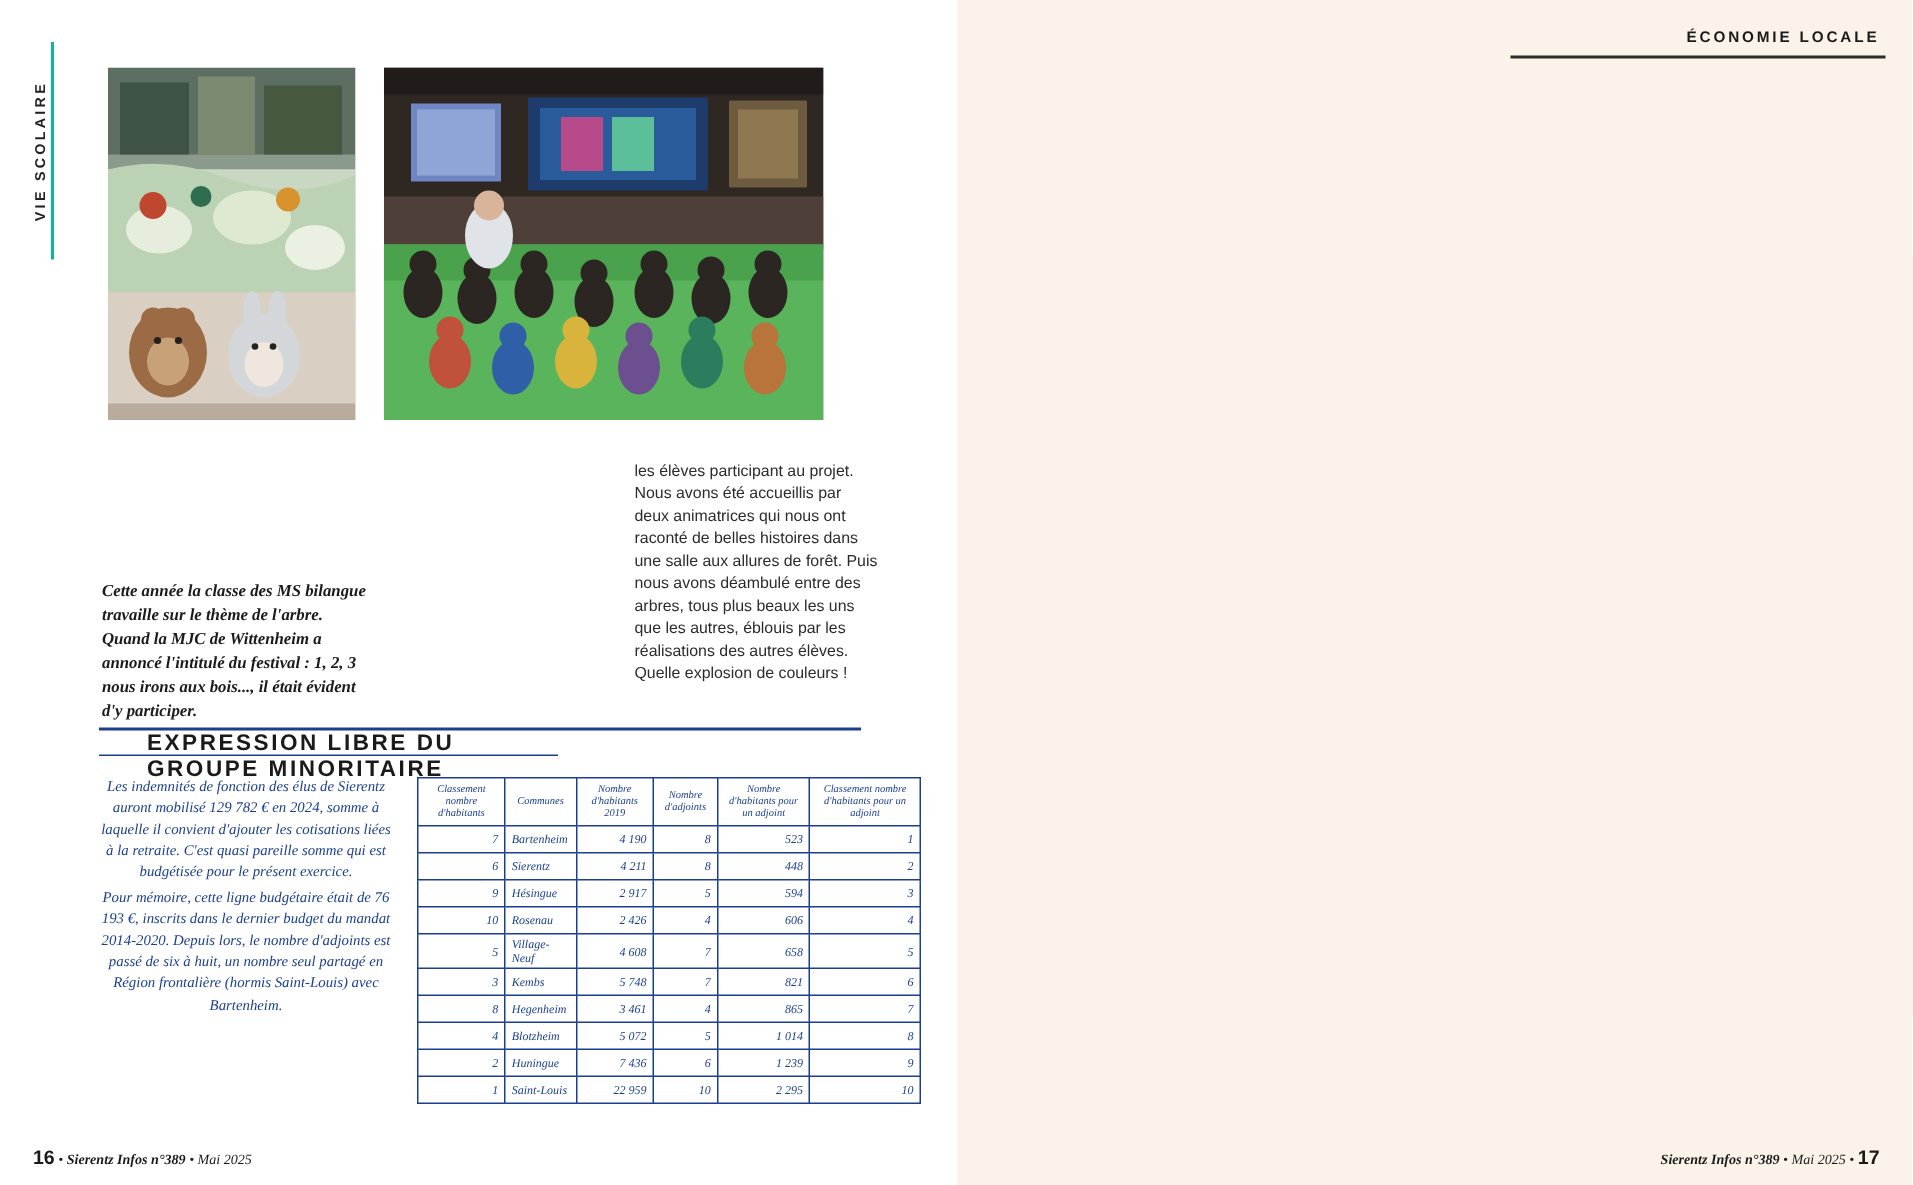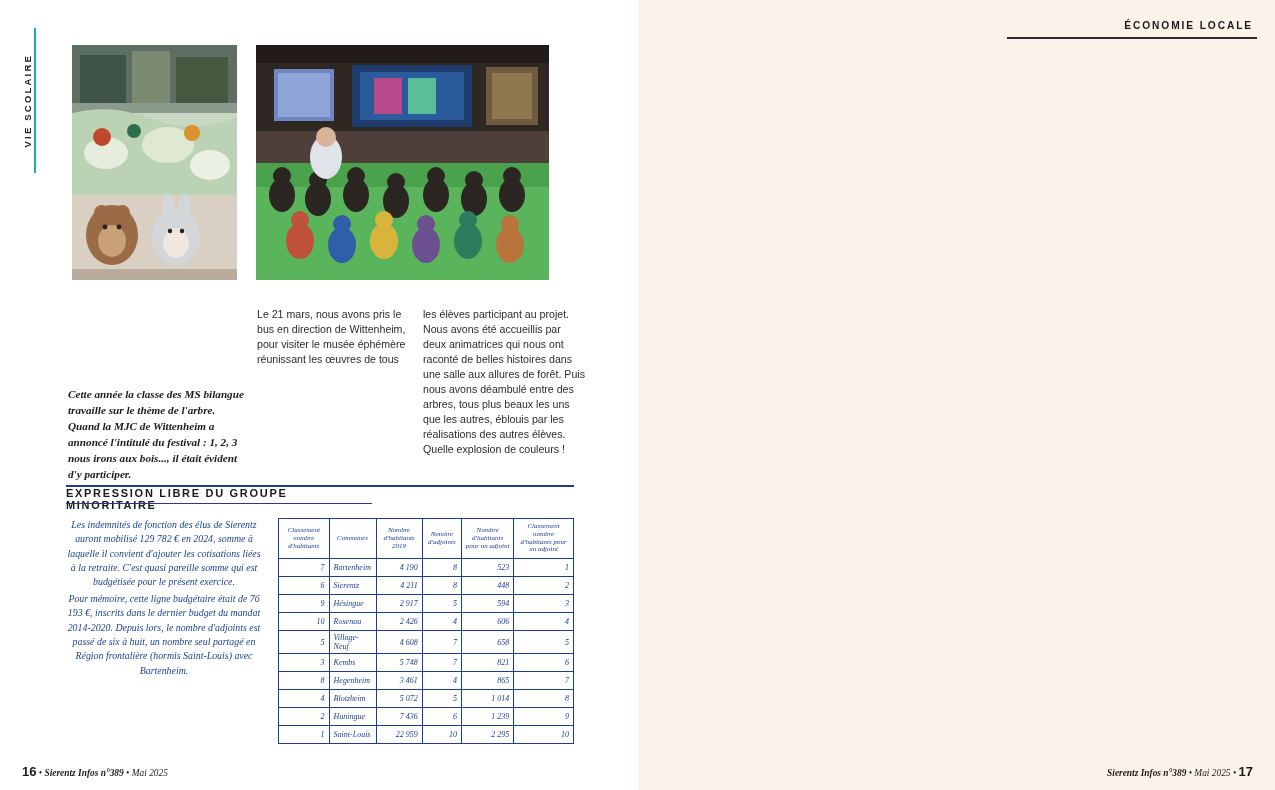--- a/index.html
+++ b/index.html
@@ -52,37 +52,38 @@
   .col-b{position:absolute;left:423px;top:307px;width:162px;}
   .col-a p,.col-b p{
     margin:0 0 9px 0;font-size:10.6px;line-height:1.42;color:#2b2b2b;
   }
 
   
   .el-head{
     position:absolute;left:66px;top:487px;width:306px;
   }
   .el-head .t{
-    font-size:11px;font-weight:700;letter-spacing:1.7px;color:#1a1a1a;
+    font-size:15px;font-weight:700;letter-spacing:1.7px;color:#1a1a1a;
     padding-bottom:4px;
+    margin-left:32px;
   }
   .el-rule{position:absolute;left:66px;top:485px;width:508px;height:1.6px;background:#1b3f8f;}
   .el-rule2{position:absolute;left:66px;top:503px;width:306px;height:1px;background:#1b3f8f;}
 
   .el-body{
     position:absolute;left:66px;top:518px;width:196px;
     font-family:"Liberation Serif",serif;font-style:italic;
     font-size:9.9px;line-height:1.45;color:#1b3f8f;
   }
   .el-body p{margin:0 0 2px 0;text-align:center;}
 
   
   .tbl-wrap{position:absolute;left:278px;top:518px;width:296px;}
   table.ranking{
-    border-collapse:collapse;width:296px;
+    border-collapse:collapse;width:336px;
     font-family:"Liberation Serif",serif;font-style:italic;
     color:#1b3f8f;
   }
   table.ranking th{
     border:0.8px solid #1b3f8f;font-size:7px;line-height:1.12;font-weight:400;
     padding:4px 3px;text-align:center;vertical-align:middle;
   }
   table.ranking td{
     border:0.8px solid #1b3f8f;font-size:8px;padding:2px 4px;height:13px;
   }
@@ -222,21 +223,20 @@
         </g>
         <ellipse cx="70" cy="112" rx="16" ry="22" fill="#e0e4e8"></ellipse>
         <circle cx="70" cy="92" r="10" fill="#d8b49a"></circle>
       </svg>
     </div>
 
 
     <div class="ramdam-lede">Cette année la classe des MS bilangue travaille sur le thème de l'arbre. Quand la MJC de Wittenheim a annoncé l'intitulé du festival : 1, 2, 3 nous irons aux bois..., il était évident d'y participer.</div>
 
     <div class="col-a">
-      <p>Le 21 mars, nous avons pris le bus en direction de Wittenheim, pour visiter le musée éphémère réunissant les œuvres de tous</p>
     </div>
     <div class="col-b">
       <p>les élèves participant au projet. Nous avons été accueillis par deux animatrices qui nous ont raconté de belles histoires dans une salle aux allures de forêt. Puis nous avons déambulé entre des arbres, tous plus beaux les uns que les autres, éblouis par les réalisations des autres élèves. Quelle explosion de couleurs !</p>
     </div>
 
     <div class="el-rule"></div>
     <div class="el-head">
       <div class="t">EXPRESSION LIBRE DU GROUPE MINORITAIRE</div>
     </div>
     <div class="el-rule2"></div>

